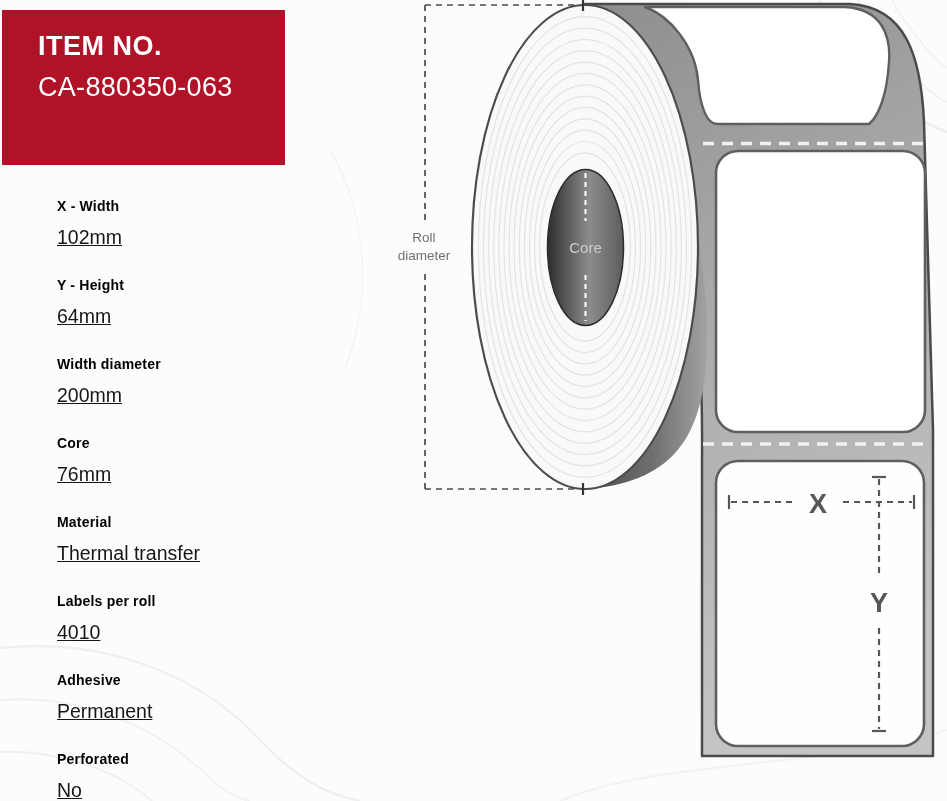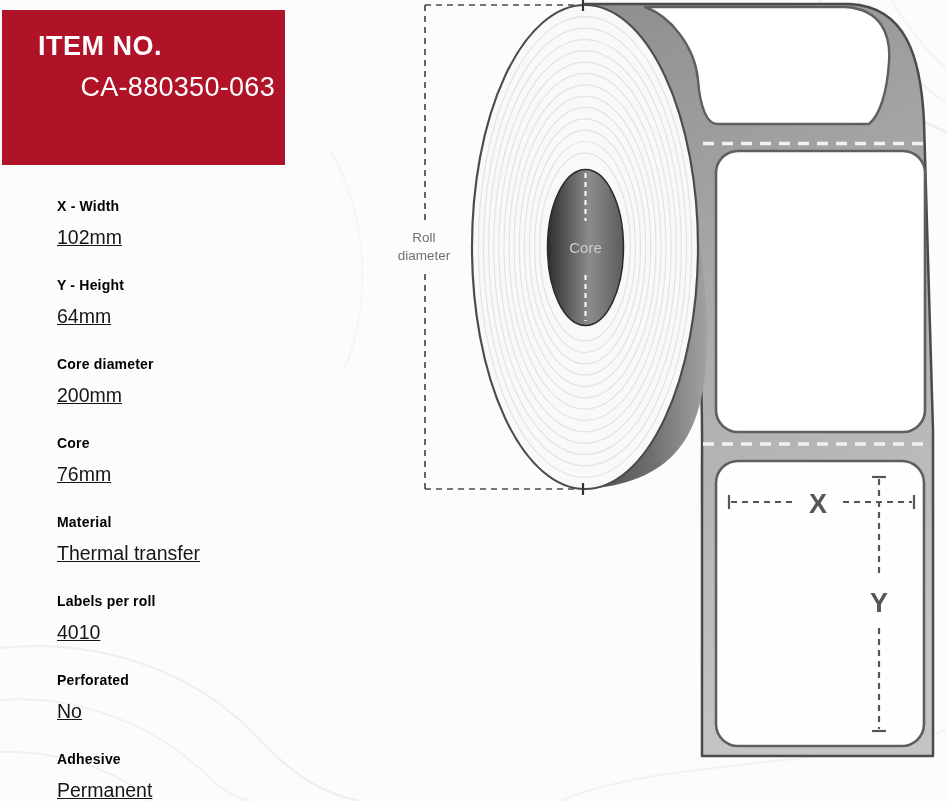--- a/index.html
+++ b/index.html
@@ -14,21 +14,21 @@
   .item-box{
     position:absolute;left:2px;top:10px;width:283px;height:155px;
     background:#B01228;z-index:2;box-sizing:border-box;
     padding:21px 10px 0 36px;color:#ffffff;
   }
   .item-box .item-label{
     font-size:27px;font-weight:bold;letter-spacing:.5px;line-height:30px;
     margin-bottom:11px;
   }
   .item-box .item-number{
-    font-size:27px;font-weight:400;letter-spacing:.3px;line-height:30px;text-align:right;
+    font-size:27px;font-weight:400;letter-spacing:.3px;line-height:30px;
   }
   
   .spec-list{position:absolute;left:57px;top:196px;width:310px;z-index:2;}
   .spec-item{margin-bottom:26px;}
   .spec-label{
     font-size:14px;font-weight:bold;color:#000;line-height:21px;
     letter-spacing:.2px;margin-bottom:9px;
   }
   .spec-value{
     font-size:19.5px;font-weight:400;color:#161616;line-height:23px;text-decoration:underline;
@@ -63,42 +63,42 @@
   <div class="spec-list">
     <div class="spec-item">
       <div class="spec-label">X - Width</div>
       <div class="spec-value">102mm</div>
     </div>
     <div class="spec-item">
       <div class="spec-label">Y - Height</div>
       <div class="spec-value">64mm</div>
     </div>
     <div class="spec-item">
-      <div class="spec-label">Core diameter</div>
+      <div class="spec-label">Width diameter</div>
       <div class="spec-value">200mm</div>
     </div>
     <div class="spec-item">
       <div class="spec-label">Core</div>
       <div class="spec-value">76mm</div>
     </div>
     <div class="spec-item">
       <div class="spec-label">Material</div>
       <div class="spec-value">Thermal transfer</div>
     </div>
     <div class="spec-item">
       <div class="spec-label">Labels per roll</div>
       <div class="spec-value">4010</div>
     </div>
     <div class="spec-item">
+      <div class="spec-label">Adhesive</div>
+      <div class="spec-value">Permanent</div>
+    </div>
+    <div class="spec-item">
       <div class="spec-label">Perforated</div>
       <div class="spec-value">No</div>
-    </div>
-    <div class="spec-item">
-      <div class="spec-label">Adhesive</div>
-      <div class="spec-value">Permanent</div>
     </div>
   </div>
 
   <svg class="diagram-svg" width="577" height="801" viewBox="370 0 577 801">
     <defs>
       <linearGradient id="stripGrad" x1="0" y1="0" x2="0.25" y2="1">
         <stop offset="0" stop-color="#8e8e8e"></stop>
         <stop offset="0.45" stop-color="#a9a9a9"></stop>
         <stop offset="1" stop-color="#c4c4c4"></stop>
       </linearGradient>

